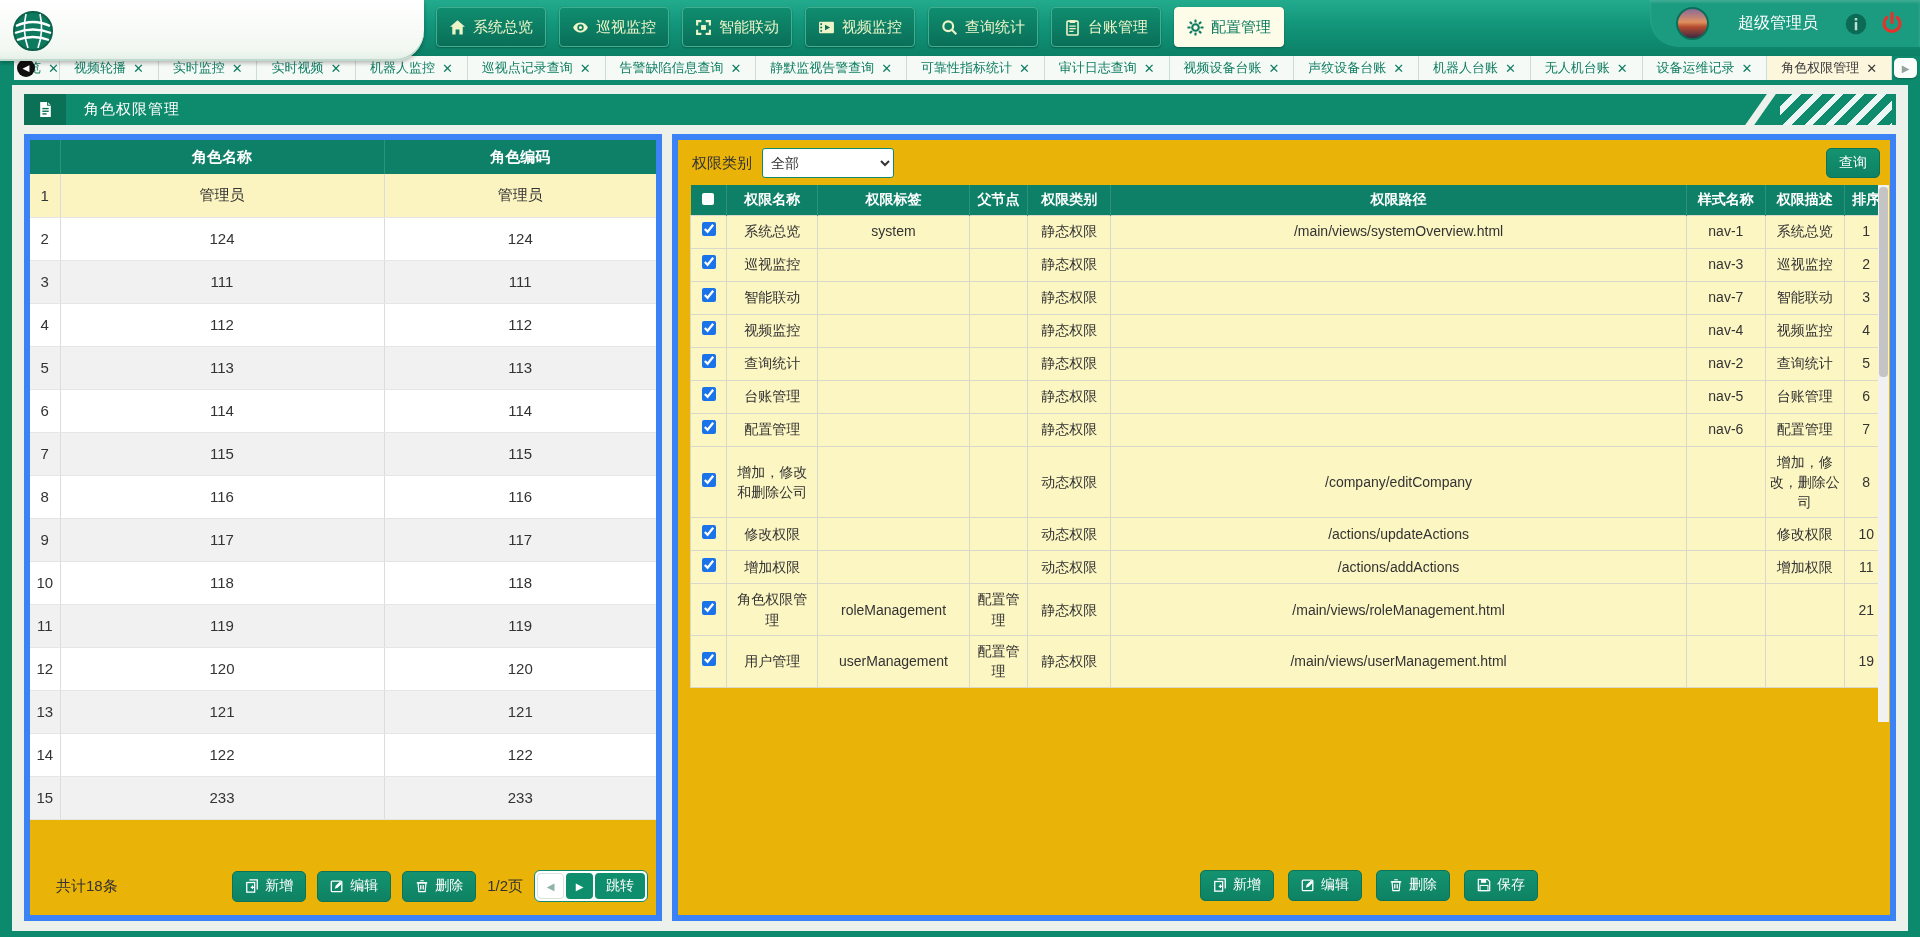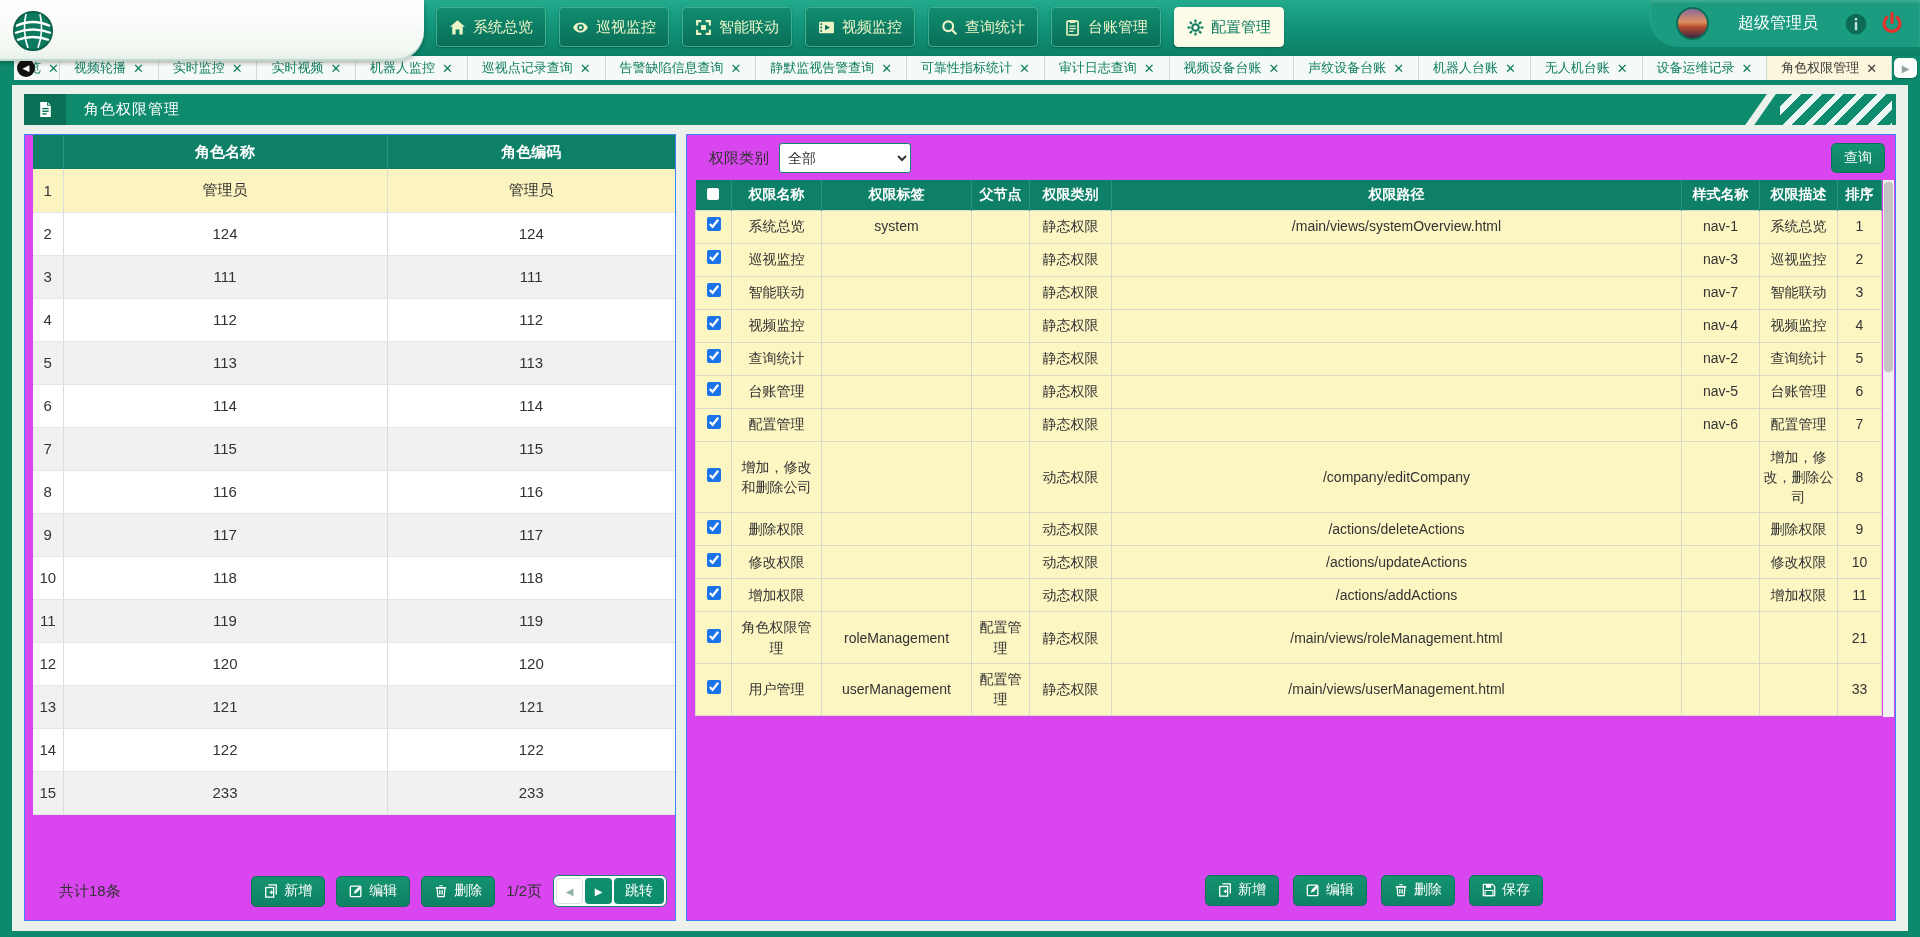--- a/index.html
+++ b/index.html
@@ -50,21 +50,21 @@
   .content { margin:5px 12px 0; background:#edf1ec; height:846px; padding:9px 12px; }
   .title-bar { position:relative; height:31px; background:#0e8a6d; display:flex; align-items:center; overflow:hidden; }
   .title-ic { width:42px; height:100%; background:#0a7156; display:flex; align-items:center; justify-content:center; }
   .title-text { color:#ffffff; font-size:15px; margin-left:18px; letter-spacing:1px; }
   .title-notch { position:absolute; right:132px; top:-3px; width:9px; height:40px;
     background:#edf1ec; transform:skewX(-35deg); }
   .title-hatch { position:absolute; right:4px; top:0; width:112px; height:100%;
     background:repeating-linear-gradient(135deg, rgba(255,255,255,0) 0 9px, rgba(255,255,255,.92) 9px 15px); }
 
   .main { display:flex; gap:10px; margin-top:9px; height:787px; }
-  .panel { background:#d946ef; border:1px solid #3b82f6;padding-left:8px; }
+  .panel { background:#eab308; border:6px solid #3b82f6; }
   .left-panel { width:672px; display:flex; flex-direction:column; }
   .right-panel { flex:1; display:flex; flex-direction:column; position:relative; }
 
   
   .role-table { width:100%; border-collapse:collapse; table-layout:fixed; }
   .role-table th { background:#0e8068; color:#fff; font-size:15px; height:34px; font-weight:bold;
     border-right:1px solid #2a9378; }
   .role-table td { height:43px; text-align:center; font-size:15px; color:#333;
     border-bottom:1px solid #e4e6e4; border-right:1px solid #dadddb; background:#fff; }
   .role-table th:last-child, .role-table td:last-child { border-right:none; }
@@ -86,21 +86,21 @@
   .pg.jump { width:auto; padding:0 11px; background:#0f8e6d; color:#fff; font-size:14px; }
 
   
   .filter-row { display:flex; align-items:center; gap:10px; padding:8px 10px 7px 14px; }
   .filter-label { font-size:15px; color:#333; }
   .perm-select { width:132px; height:30px; border:1px solid #0f8a6d; border-radius:3px;
     font-size:14px; color:#333; padding:0 4px; background:#fff; }
   .search-btn { margin-left:auto; width:54px; height:30px; justify-content:center; padding:0; }
 
   .perm-wrap { position:relative; padding-right:13px; }
-  .perm-table { width:100%; border-collapse:collapse; table-layout:fixed; }
+  .perm-table { width:100%; border-collapse:collapse; table-layout:fixed;margin-left:12px; }
   .perm-table th { background:#0e8068; color:#fff; font-size:14px; height:30px; font-weight:bold;
     border-right:1px solid #2a9378; padding:0 2px; }
   .perm-table td { background:#fcf6c3; font-size:14px; color:#333; text-align:center;
     border:1px solid #d9d9cb; padding:5px 3px; line-height:1.45; word-break:break-all; height:33px; }
   .perm-table input[type=checkbox] { width:14px; height:14px; accent-color:#1a73e8; cursor:pointer; }
   .hdr-check { width:12px; height:12px; background:#fff; display:inline-block; border-radius:2px; }
   .vscroll { position:absolute; right:1px; top:0; width:11px; height:537px; background:#f1f1f1; }
   .vscroll .thumb { position:absolute; top:2px; left:1px; width:9px; height:190px;
     background:#c4c4c4; border-radius:4px; }
 
@@ -559,31 +559,20 @@
                 <td></td>
                 <td></td>
                 <td>动态权限</td>
                 <td>/company/editCompany</td>
                 <td></td>
                 <td>增加，修改，删除公司</td>
                 <td>8</td>
               </tr>
               <tr>
                 <td><input type="checkbox" checked="" style=""></td>
-                <td>删除权限</td>
-                <td></td>
-                <td></td>
-                <td>动态权限</td>
-                <td>/actions/deleteActions</td>
-                <td></td>
-                <td>删除权限</td>
-                <td>9</td>
-              </tr>
-              <tr>
-                <td><input type="checkbox" checked="" style=""></td>
                 <td>修改权限</td>
                 <td></td>
                 <td></td>
                 <td>动态权限</td>
                 <td>/actions/updateActions</td>
                 <td></td>
                 <td>修改权限</td>
                 <td>10</td>
               </tr>
               <tr>
@@ -610,21 +599,21 @@
               </tr>
               <tr>
                 <td><input type="checkbox" checked="" style=""></td>
                 <td>用户管理</td>
                 <td>userManagement</td>
                 <td>配置管理</td>
                 <td>静态权限</td>
                 <td>/main/views/userManagement.html</td>
                 <td></td>
                 <td></td>
-                <td>33</td>
+                <td>19</td>
               </tr>
             </tbody>
         </table>
         <div class="vscroll">
             <div class="thumb"></div>
           </div>
       </div>
       <div class="right-footer">
         <div class="gbtn">
           <span class="ic">

